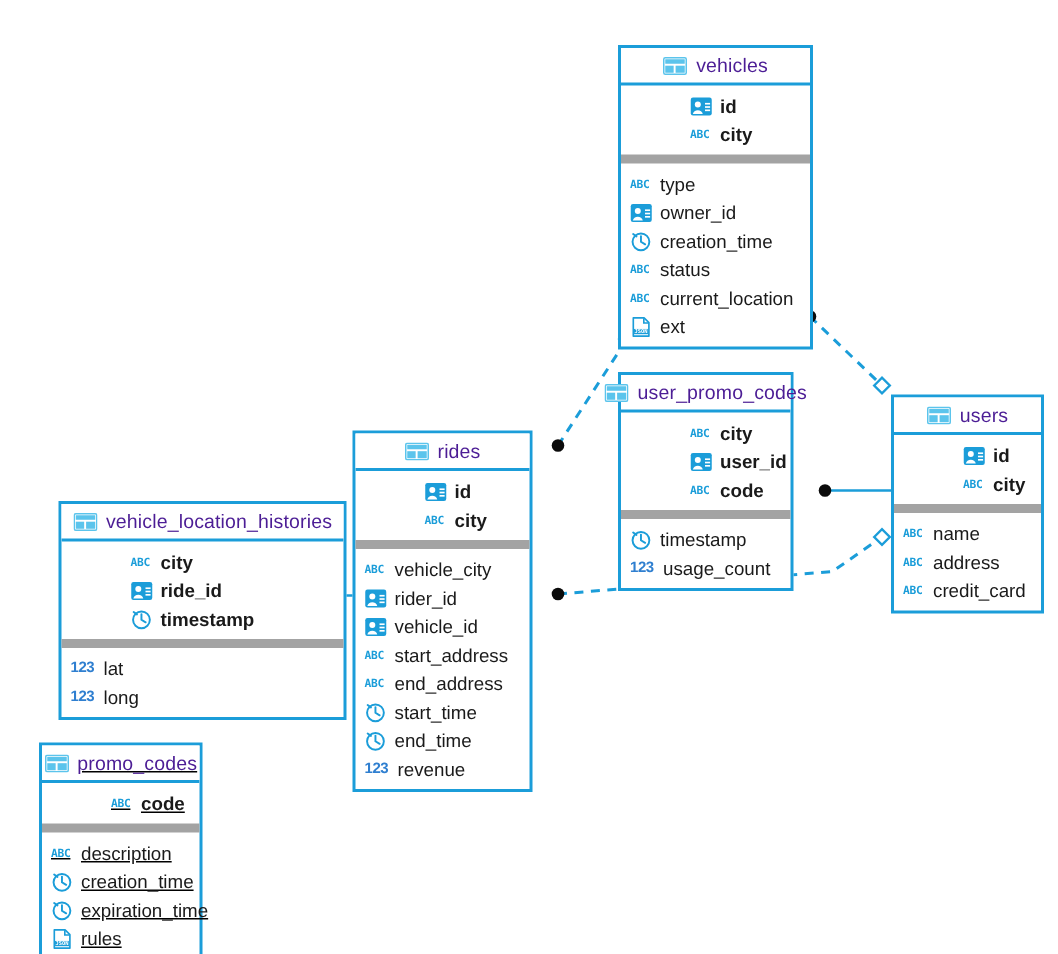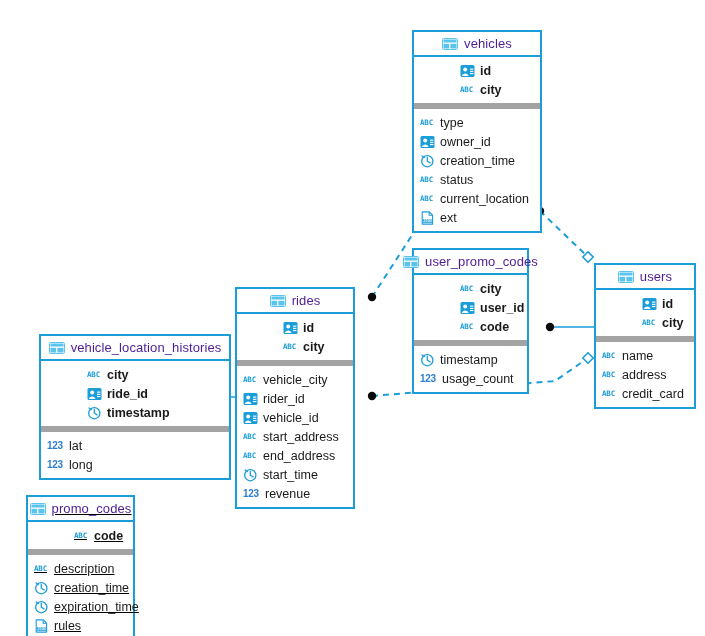--- a/index.html
+++ b/index.html
@@ -417,20 +417,30 @@
             <svg class="icon ico-16" viewBox="0 0 15 14" xmlns="http://www.w3.org/2000/svg">
     <circle cx="7.3" cy="7.2" r="5.6" fill="#ffffff" stroke="#1B9DD9" stroke-width="1.3"></circle>
     <path d="M7.3 3.4 L7.3 7.2 L10.1 8.9" fill="none" stroke="#1B9DD9" stroke-width="1.3" stroke-linecap="round"></path>
     <path d="M2.1 2 L4.3 3.6" fill="none" stroke="#1B9DD9" stroke-width="1.3" stroke-linecap="round"></path>
   </svg>
           </span>
           <span class="field-name">start_time</span>
         </div>
         <div class="field">
           <span style="line-height: 0; display: inline-flex; align-items: center;">
+            <svg class="icon ico-16" viewBox="0 0 15 14" xmlns="http://www.w3.org/2000/svg">
+    <circle cx="7.3" cy="7.2" r="5.6" fill="#ffffff" stroke="#1B9DD9" stroke-width="1.3"></circle>
+    <path d="M7.3 3.4 L7.3 7.2 L10.1 8.9" fill="none" stroke="#1B9DD9" stroke-width="1.3" stroke-linecap="round"></path>
+    <path d="M2.1 2 L4.3 3.6" fill="none" stroke="#1B9DD9" stroke-width="1.3" stroke-linecap="round"></path>
+  </svg>
+          </span>
+          <span class="field-name">end_time</span>
+        </div>
+        <div class="field">
+          <span style="line-height: 0; display: inline-flex; align-items: center;">
             <span class="icon ico-123">123</span>
           </span>
           <span class="field-name">revenue</span>
         </div>
       </div>
     </div>
     <div class="entity" style="left: 39px; top: 334px; width: 192px;">
       <div class="ent-header">
         <span style="line-height: 0;"><svg class="icon ico-table" viewBox="0 0 16 12" xmlns="http://www.w3.org/2000/svg">
     <rect x="0.5" y="0.5" width="15" height="11" rx="1" fill="#ffffff" stroke="#5BC4EC" stroke-width="1"></rect>

